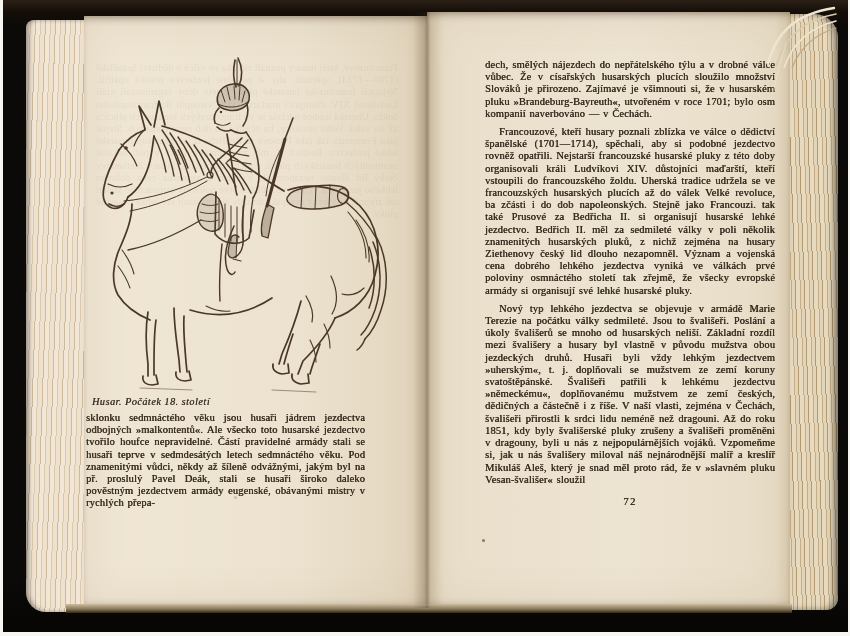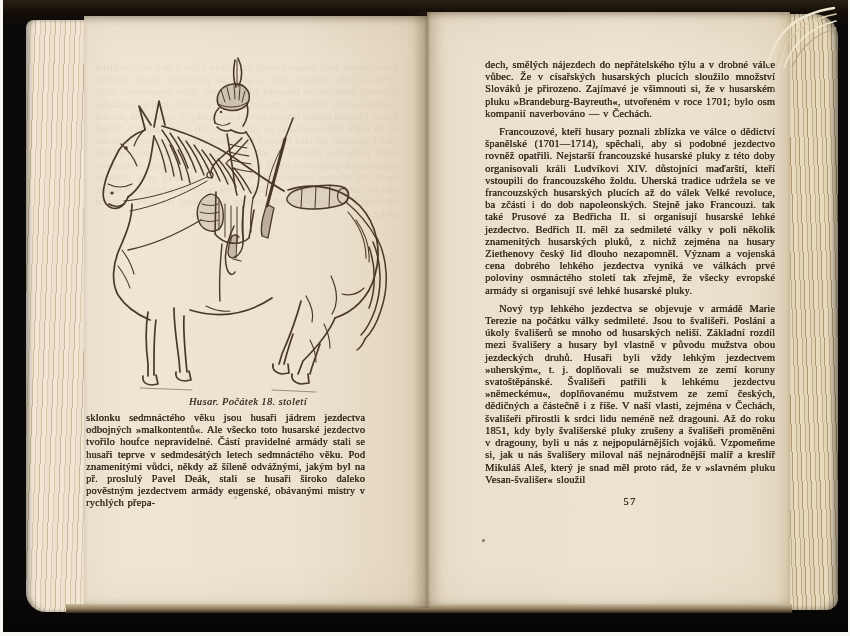--- a/index.html
+++ b/index.html
@@ -25,21 +25,21 @@
   .bottom-edge{position:absolute;left:66px;top:604px;width:726px;height:9px;z-index:5;
     background:linear-gradient(180deg,#cdbc9d 0%,#8a7a5e 55%,#322818 100%);}
   
   .body{color:#362c1f;font-size:10.5px;line-height:12.2px;text-align:justify;
     text-shadow:.35px 0 currentColor;letter-spacing:.12px;word-spacing:1px;}
   .body p{margin:0;}
   .body p + p{margin-top:6px;text-indent:14px;}
   .pagenum{margin-top:10px;text-align:center;color:#362c1f;font-size:10.6px;letter-spacing:1.5px;text-shadow:.3px 0 currentColor;}
   .lp-text{position:absolute;left:2px;top:396px;width:279px;z-index:2;}
   .rp-text{position:absolute;left:58px;top:47px;width:290px;z-index:2;}
-  .caption{position:absolute;left:8px;top:380px;width:312px;z-index:2;text-align:center;
+  .caption{position:absolute;left:8px;top:380px;width:312px;z-index:2;
     font-style:italic;font-size:10.2px;letter-spacing:.5px;color:#3f362b;text-shadow:.25px 0 currentColor;}
   .illu{position:absolute;left:4px;top:28px;width:322px;height:352px;z-index:1;}
   .ghost{position:absolute;left:12px;top:46px;width:302px;height:324px;overflow:hidden;z-index:0;
     transform:scaleX(-1);opacity:.055;filter:blur(.6px);color:#4a3826;
     font-size:10.5px;line-height:12.2px;text-align:justify;}
   .scratch{position:absolute;width:1px;background:rgba(240,228,205,.55);z-index:4;}
   .s1{left:778px;top:42px;height:58px;transform:rotate(15deg);}
   .s2{left:700px;top:140px;height:34px;transform:rotate(-24deg);opacity:.5;}
   .speck{position:absolute;width:3px;height:3px;border-radius:50%;background:rgba(46,38,28,.55);z-index:4;}
   .fan{position:absolute;left:764px;top:2px;z-index:3;}
@@ -202,21 +202,21 @@
     <div class="speck" style="left:150px;top:480px;opacity:.35;"></div>
   </div>
 
   <div class="page page-right">
     <div class="rp-text">
       <div class="body">
         <p>dech, smělých nájezdech do nepřátelského týlu a v drobné válce vůbec. Že v císařských husarských plucích sloužilo množství Slováků je přirozeno. Zajímavé je všimnouti si, že v husarském pluku »Brandeburg-Bayreuth«, utvořeném v roce 1701; bylo osm kompanií naverbováno — v Čechách.</p>
         <p>Francouzové, kteří husary poznali zblízka ve válce o dědictví španělské (1701—1714), spěchali, aby si podobné jezdectvo rovněž opatřili. Nejstarší francouzské husarské pluky z této doby organisovali králi Ludvíkovi XIV. důstojníci maďarští, kteří vstoupili do francouzského žoldu. Uherská tradice udržela se ve francouzských husarských plucích až do válek Velké revoluce, ba zčásti i do dob napoleonských. Stejně jako Francouzi. tak také Prusové za Bedřicha II. si organisují husarské lehké jezdectvo. Bedřich II. měl za sedmileté války v poli několik znamenitých husarských pluků, z nichž zejména na husary Ziethenovy český lid dlouho nezapomněl. Význam a vojenská cena dobrého lehkého jezdectva vyniká ve válkách prvé poloviny osmnáctého století tak zřejmě, že všecky evropské armády si organisují své lehké husarské pluky.</p>
         <p>Nový typ lehkého jezdectva se objevuje v armádě Marie Terezie na počátku války sedmileté. Jsou to švališeři. Poslání a úkoly švališerů se mnoho od husarských neliší. Základní rozdíl mezi švališery a husary byl vlastně v původu mužstva obou jezdeckých druhů. Husaři byli vždy lehkým jezdectvem »uherským«, t. j. doplňovali se mužstvem ze zemí koruny svatoštěpánské. Švališeři patřili k lehkému jezdectvu »německému«, doplňovanému mužstvem ze zemí českých, dědičných a částečně i z říše. V naší vlasti, zejména v Čechách, švališeři přirostli k srdci lidu neméně než dragouni. Až do roku 1851, kdy byly švališerské pluky zrušeny a švališeři proměněni v dragouny, byli u nás z nejpopulárnějších vojáků. Vzpomeňme si, jak u nás švališery miloval náš nejnárodnější malíř a kreslíř Mikuláš Aleš, který je snad měl proto rád, že v »slavném pluku Vesan-švališer« sloužil</p>
       </div>
-      <div class="pagenum">57</div>
+      <div class="pagenum">72</div>
     </div>
     <div class="speck" style="left:55px;top:527px;"></div>
     <div class="speck" style="left:300px;top:330px;opacity:.3;"></div>
   </div>
 
   <div class="gutter"></div>
   <div class="bottom-edge"></div>
   <div class="scratch s1"></div>
   <div class="scratch s2"></div>
 </div>

